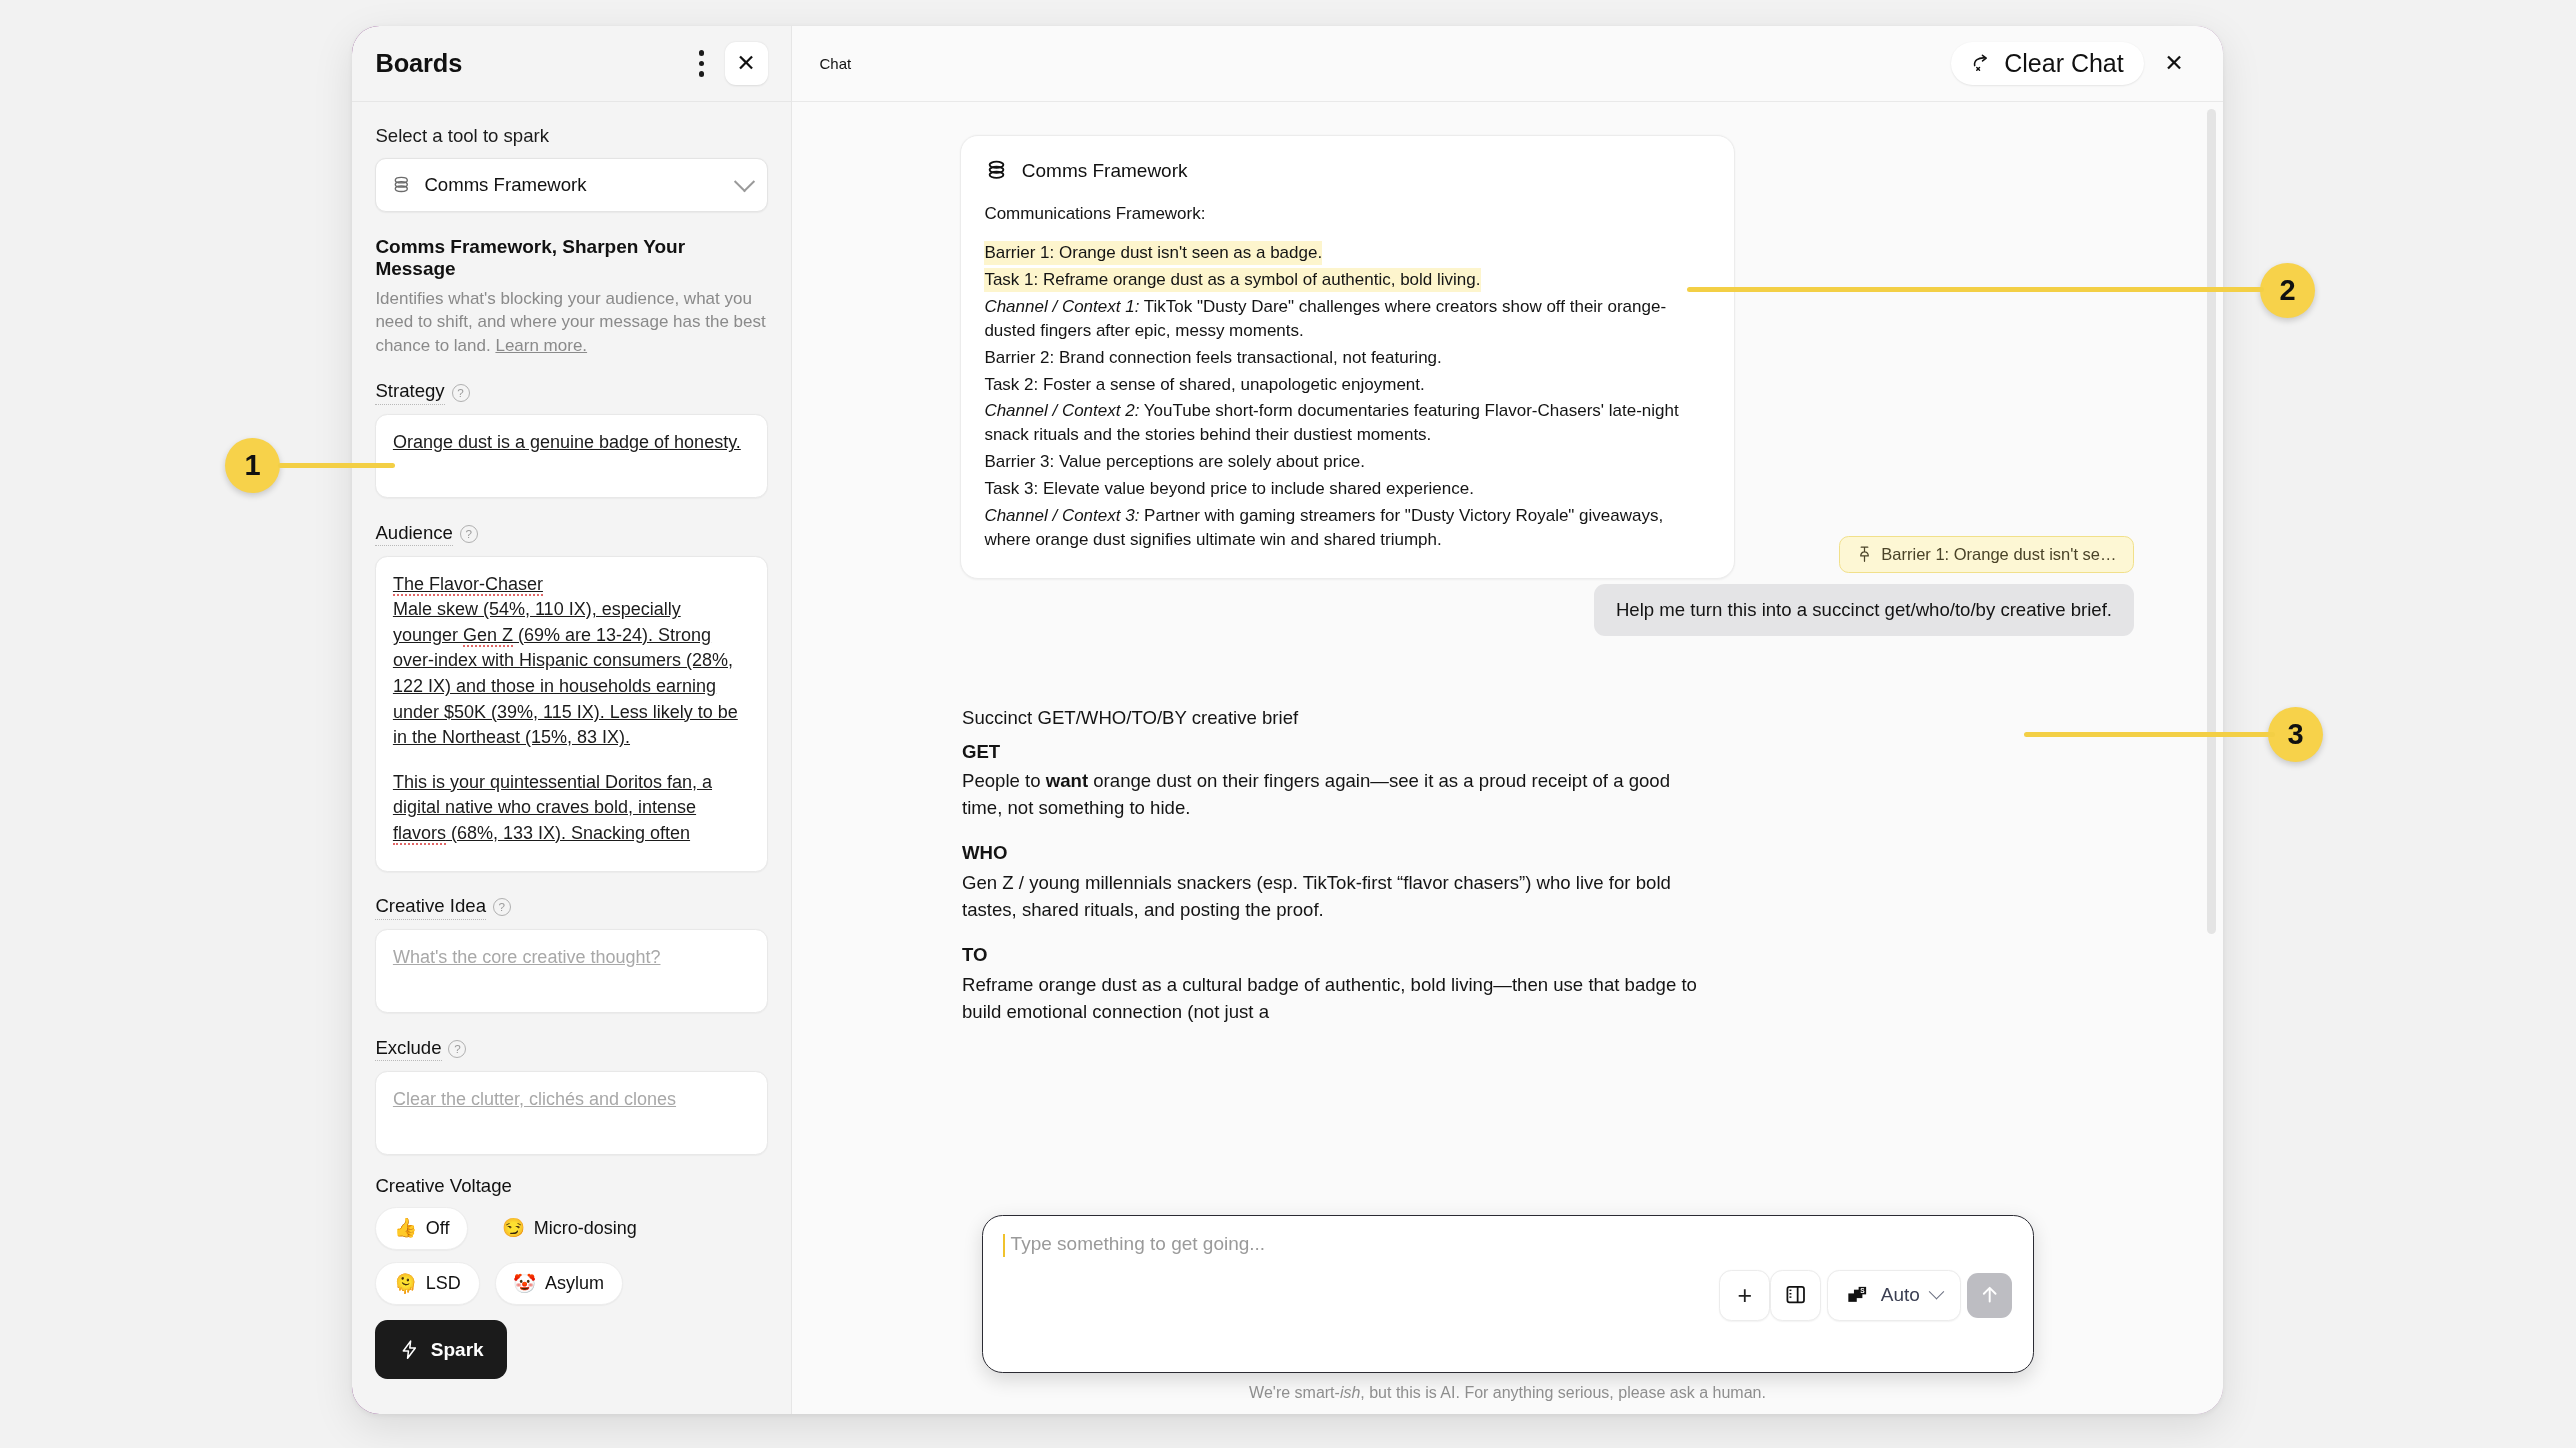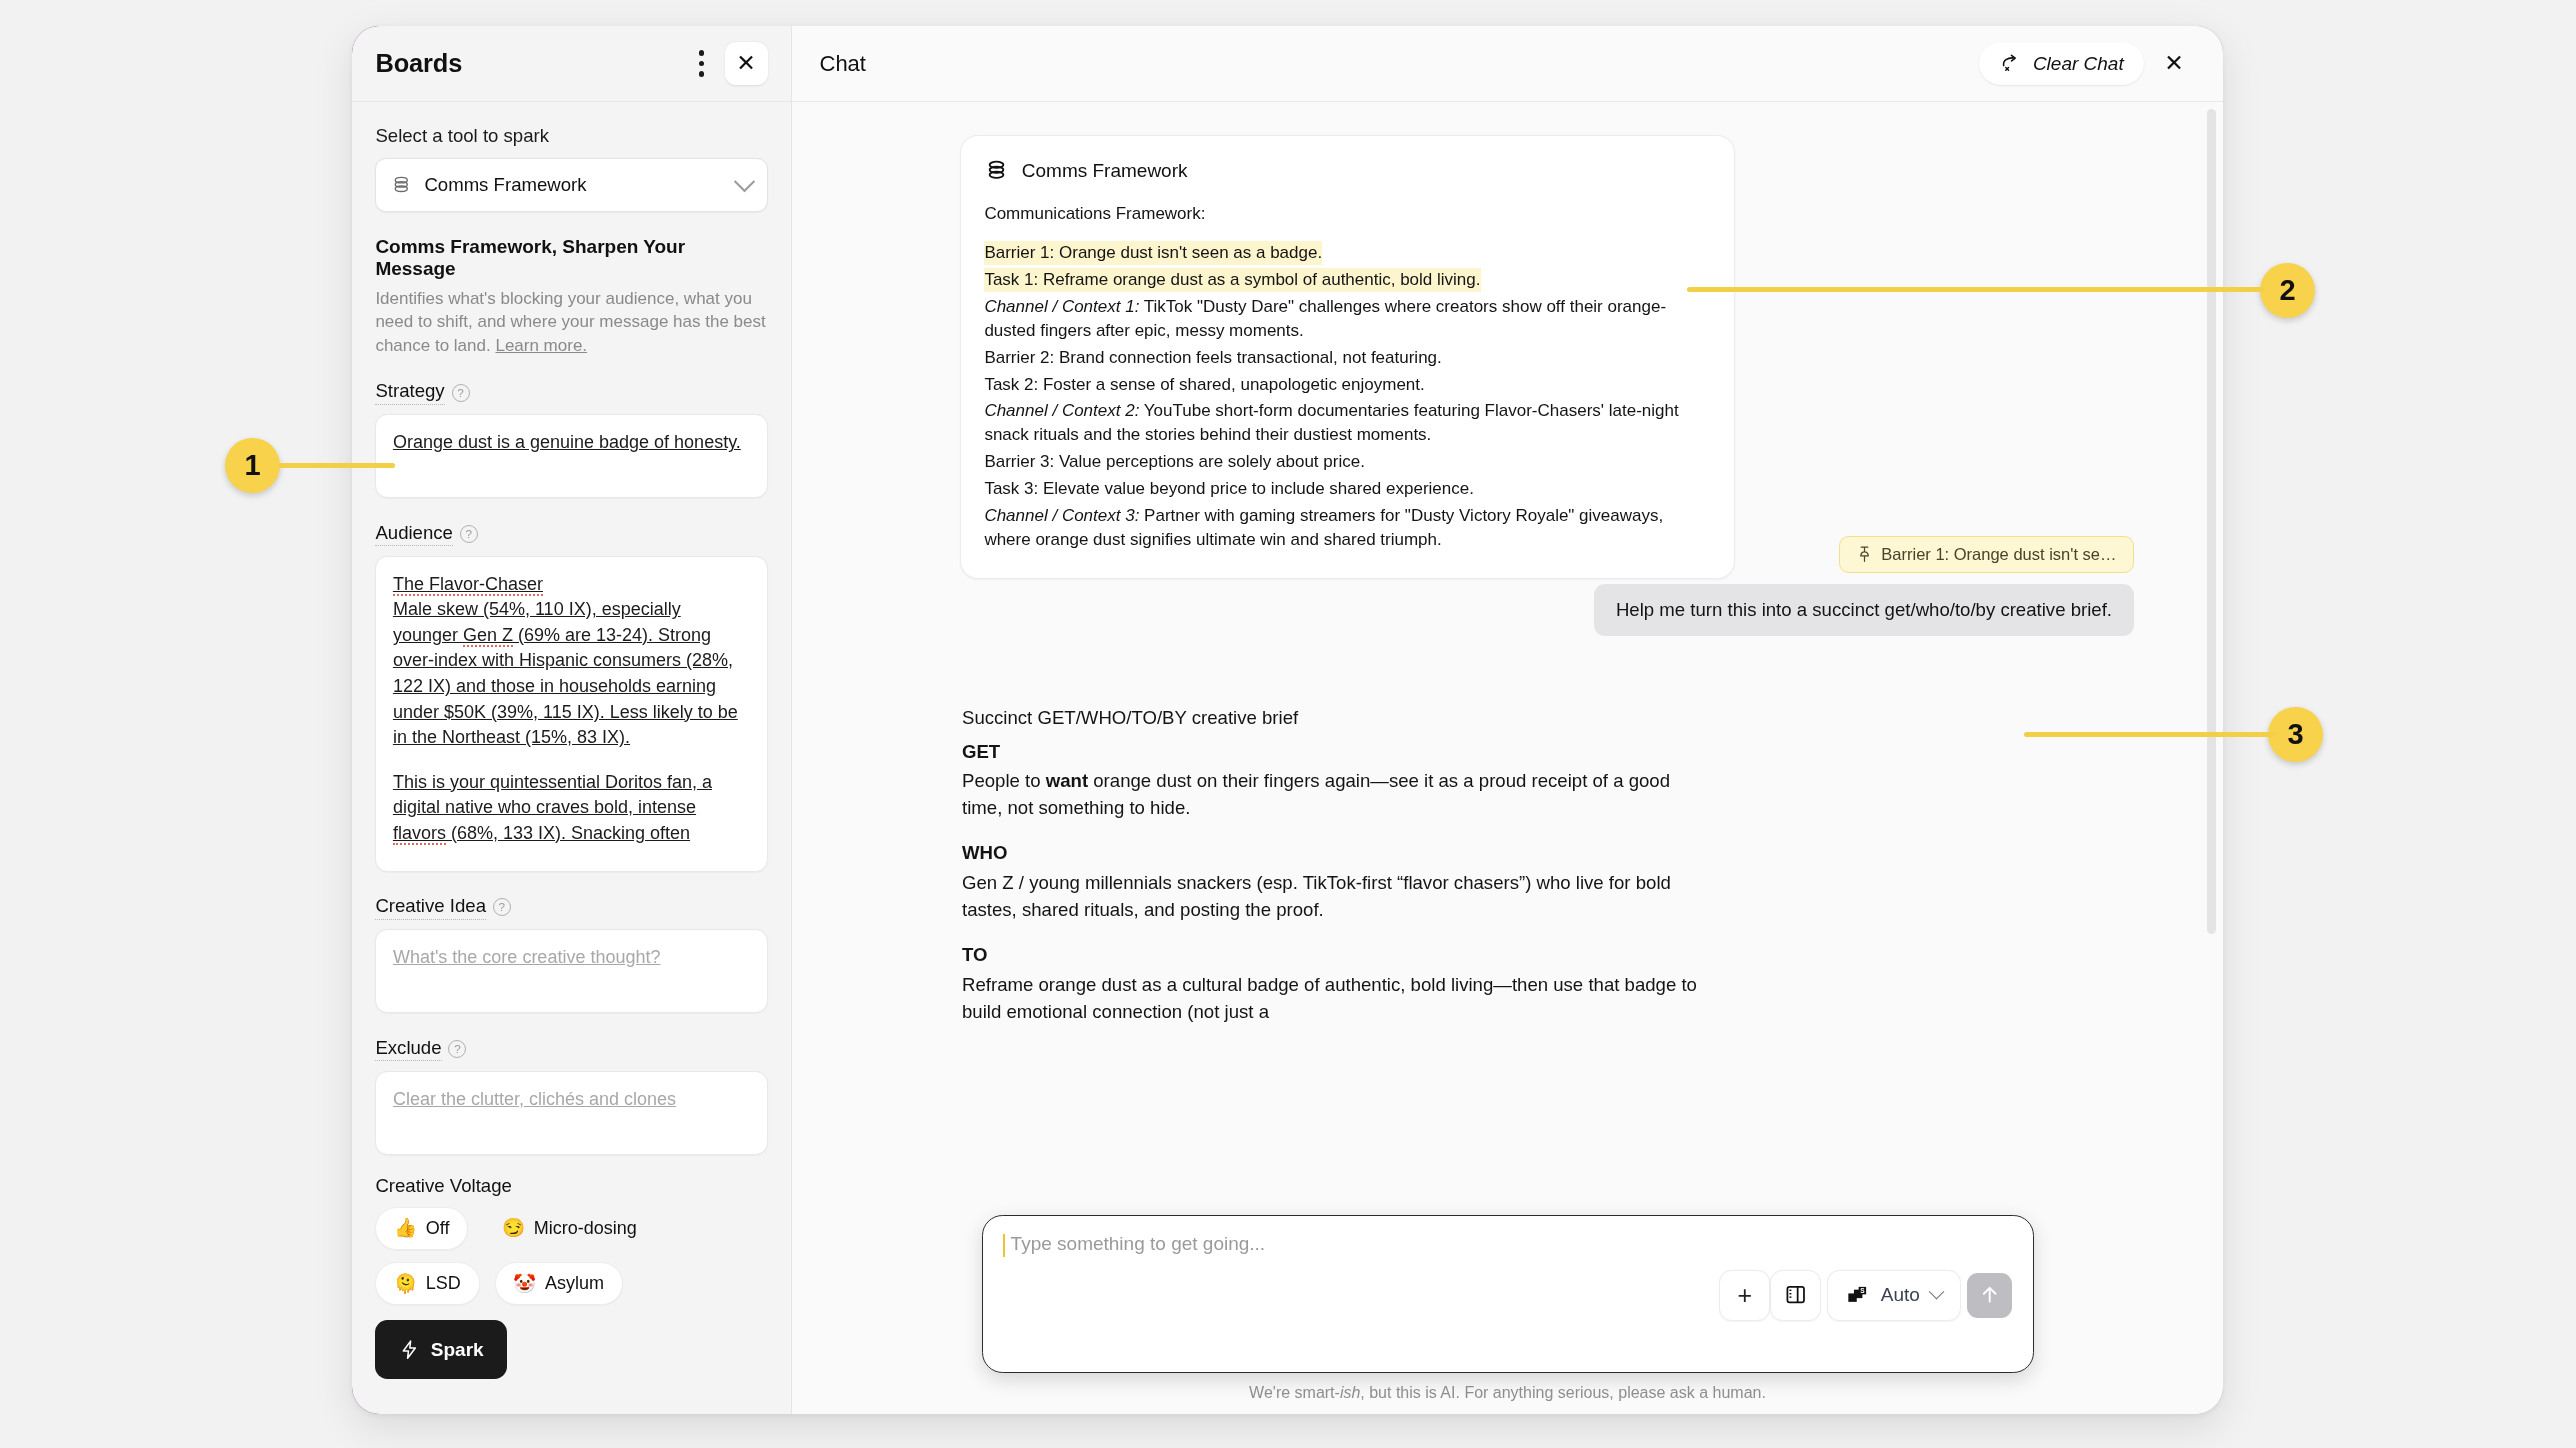--- a/index.html
+++ b/index.html
@@ -118,25 +118,25 @@
     display:flex; align-items:center; justify-content:center; gap:11px;
     font-size: 19px; font-weight:600; cursor:pointer;
   }
 
   
   .chat-panel { flex:1; display:flex; flex-direction:column; background:#fafafa; position:relative; }
   .chat-header {
     height: 76px; display:flex; align-items:center;
     padding: 0 27.5px 0 27.5px; border-bottom:0.7px solid #e9e9e9; background:#fafafa;
   }
-  .chat-title { font-size:22px; color:#111; flex:1; }
+  .chat-title { font-size:15px; color:#111; flex:1; }
   .clear-chat-btn {
     height: 43px; border-radius: 687px; background:#fff;
     display:flex; align-items:center; gap:11px; padding: 0 20.6px;
-    font-size: 19px; color:#111; box-shadow: 0 0.7px 2.1px rgba(0,0,0,.10); cursor:pointer;font-style:italic;
+    font-size: 25px; color:#111; box-shadow: 0 0.7px 2.1px rgba(0,0,0,.10); cursor:pointer;
   }
 
   .chat-scroll { flex:1; position:relative; overflow:hidden; padding: 0 0 0 0; }
 
   .assistant-card {
     position:absolute; left: 168px; top: 33px; width: 775px;
     background:#fff; border:0.7px solid #ececec; border-radius: 18px;
     padding: 22px 23.4px 26px 23.4px;
     box-shadow: 0 0.7px 2.1px rgba(0,0,0,.05);
   }

